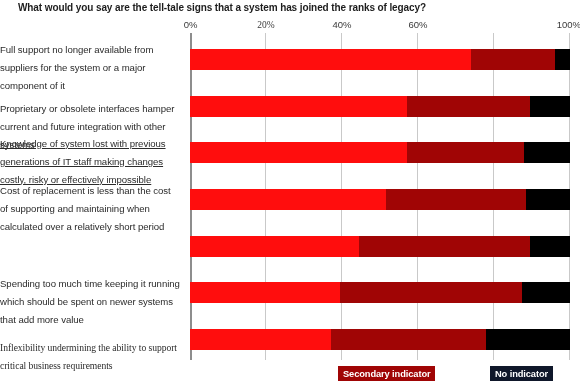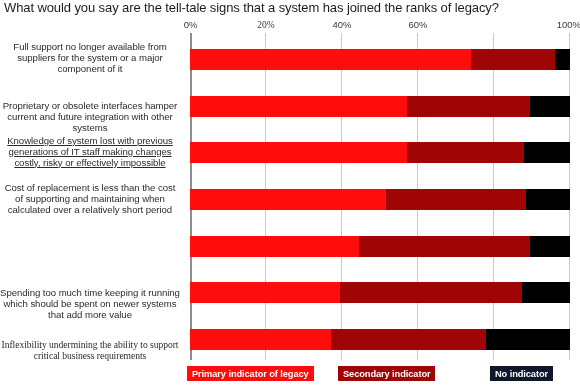--- a/index.html
+++ b/index.html
@@ -16,27 +16,28 @@
   }
   #chart-root {
     position: relative;
     width: 580px;
     height: 386px;
   }
 
   
   .chart-title {
     position: absolute;
-    left: 4px;
+    left: 18px;
     top: 1px;
-    font-size: 13px;
+    font-size: 10px;
     line-height: 14px;
     letter-spacing: -0.1px;
     color: #1d1d1d;
     white-space: nowrap;
+    font-weight: bold;
   }
 
   
   .axis-labels {
     position: absolute;
     left: 190px;
     top: 19px;
     width: 380px;
     height: 13px;
   }
@@ -105,23 +106,23 @@
     position: absolute;
     left: 0;
     top: 33px;
     width: 186px;
     height: 327px;
   }
   .cat-label {
     position: absolute;
     right: 6px;
     width: 180px;
-    text-align: center;
+    text-align: left;
     font-size: 9.6px;
-    line-height: 11px;
+    line-height: 18px;
     color: #2b2b2b;
     letter-spacing: -0.05px;
   }
 
   
   .legend {
     position: absolute;
     left: 0;
     top: 366px;
     width: 580px;
@@ -156,21 +157,21 @@
       <span class="tick-label" style="left: 60%;">60%</span>
       <span class="tick-label" style="left: 80%; margin-top: 39px;">80%</span>
       <span class="tick-label" style="left: 100%; transform: translateX(-55%);">100%</span>
     </div>
 
   <div class="cat-labels">
       <div class="cat-label" style="top: 8.35714px;">Full support no longer available from suppliers for the system or a major component of it</div>
       <div class="cat-label" style="top: 67px;">Proprietary or obsolete interfaces hamper current and future integration with other systems</div>
       <div class="cat-label" style="top: 101.786px; text-decoration: underline;">Knowledge of system lost with previous generations of IT staff making changes costly, risky or effectively impossible</div>
       <div class="cat-label" style="top: 148.5px;">Cost of replacement is less than the cost of supporting and maintaining when calculated over a relatively short period</div>
-      <div class="cat-label" style="top: 241.929px; margin-top: 12px;">Spending too much time keeping it running which should be spent on newer systems that add more value</div>
+      <div class="cat-label" style="top: 241.929px;">Spending too much time keeping it running which should be spent on newer systems that add more value</div>
       <div class="cat-label" style="top: 306px; font-family: Liberation Serif, serif;">Inflexibility undermining the ability to support critical business requirements</div>
     </div>
 
   <div class="plot-area">
     <div class="gridlines">
         <div class="gridline axis-zero"></div>
         <div class="gridline" style="left: calc(20% - 1px);"></div>
         <div class="gridline" style="left: calc(40% - 1px);"></div>
         <div class="gridline" style="left: calc(60% - 1px);"></div>
         <div class="gridline" style="left: calc(80% - 1px);"></div>
@@ -223,18 +224,17 @@
           <div class="bar">
             <div class="seg" title="Primary indicator of legacy: 37%" style="width: 37%; background: rgb(255, 13, 13);"></div>
             <div class="seg" title="Secondary indicator: 41%" style="width: 41%; background: rgb(160, 5, 5);"></div>
             <div class="seg" title="No indicator: 22%" style="width: 22%; background: rgb(0, 0, 0);"></div>
           </div>
         </div>
       </div>
   </div>
 
   <div class="legend">
-      <div class="legend-item" style="left: 187px; background: rgb(255, 13, 13);">Primary indicator of legacy</div>
       <div class="legend-item" style="left: 338px; background: rgb(160, 5, 5);">Secondary indicator</div>
       <div class="legend-item" style="left: 490px; background: #0f172a;">No indicator</div>
     </div>
 
 </div>
 
 </body></html>

